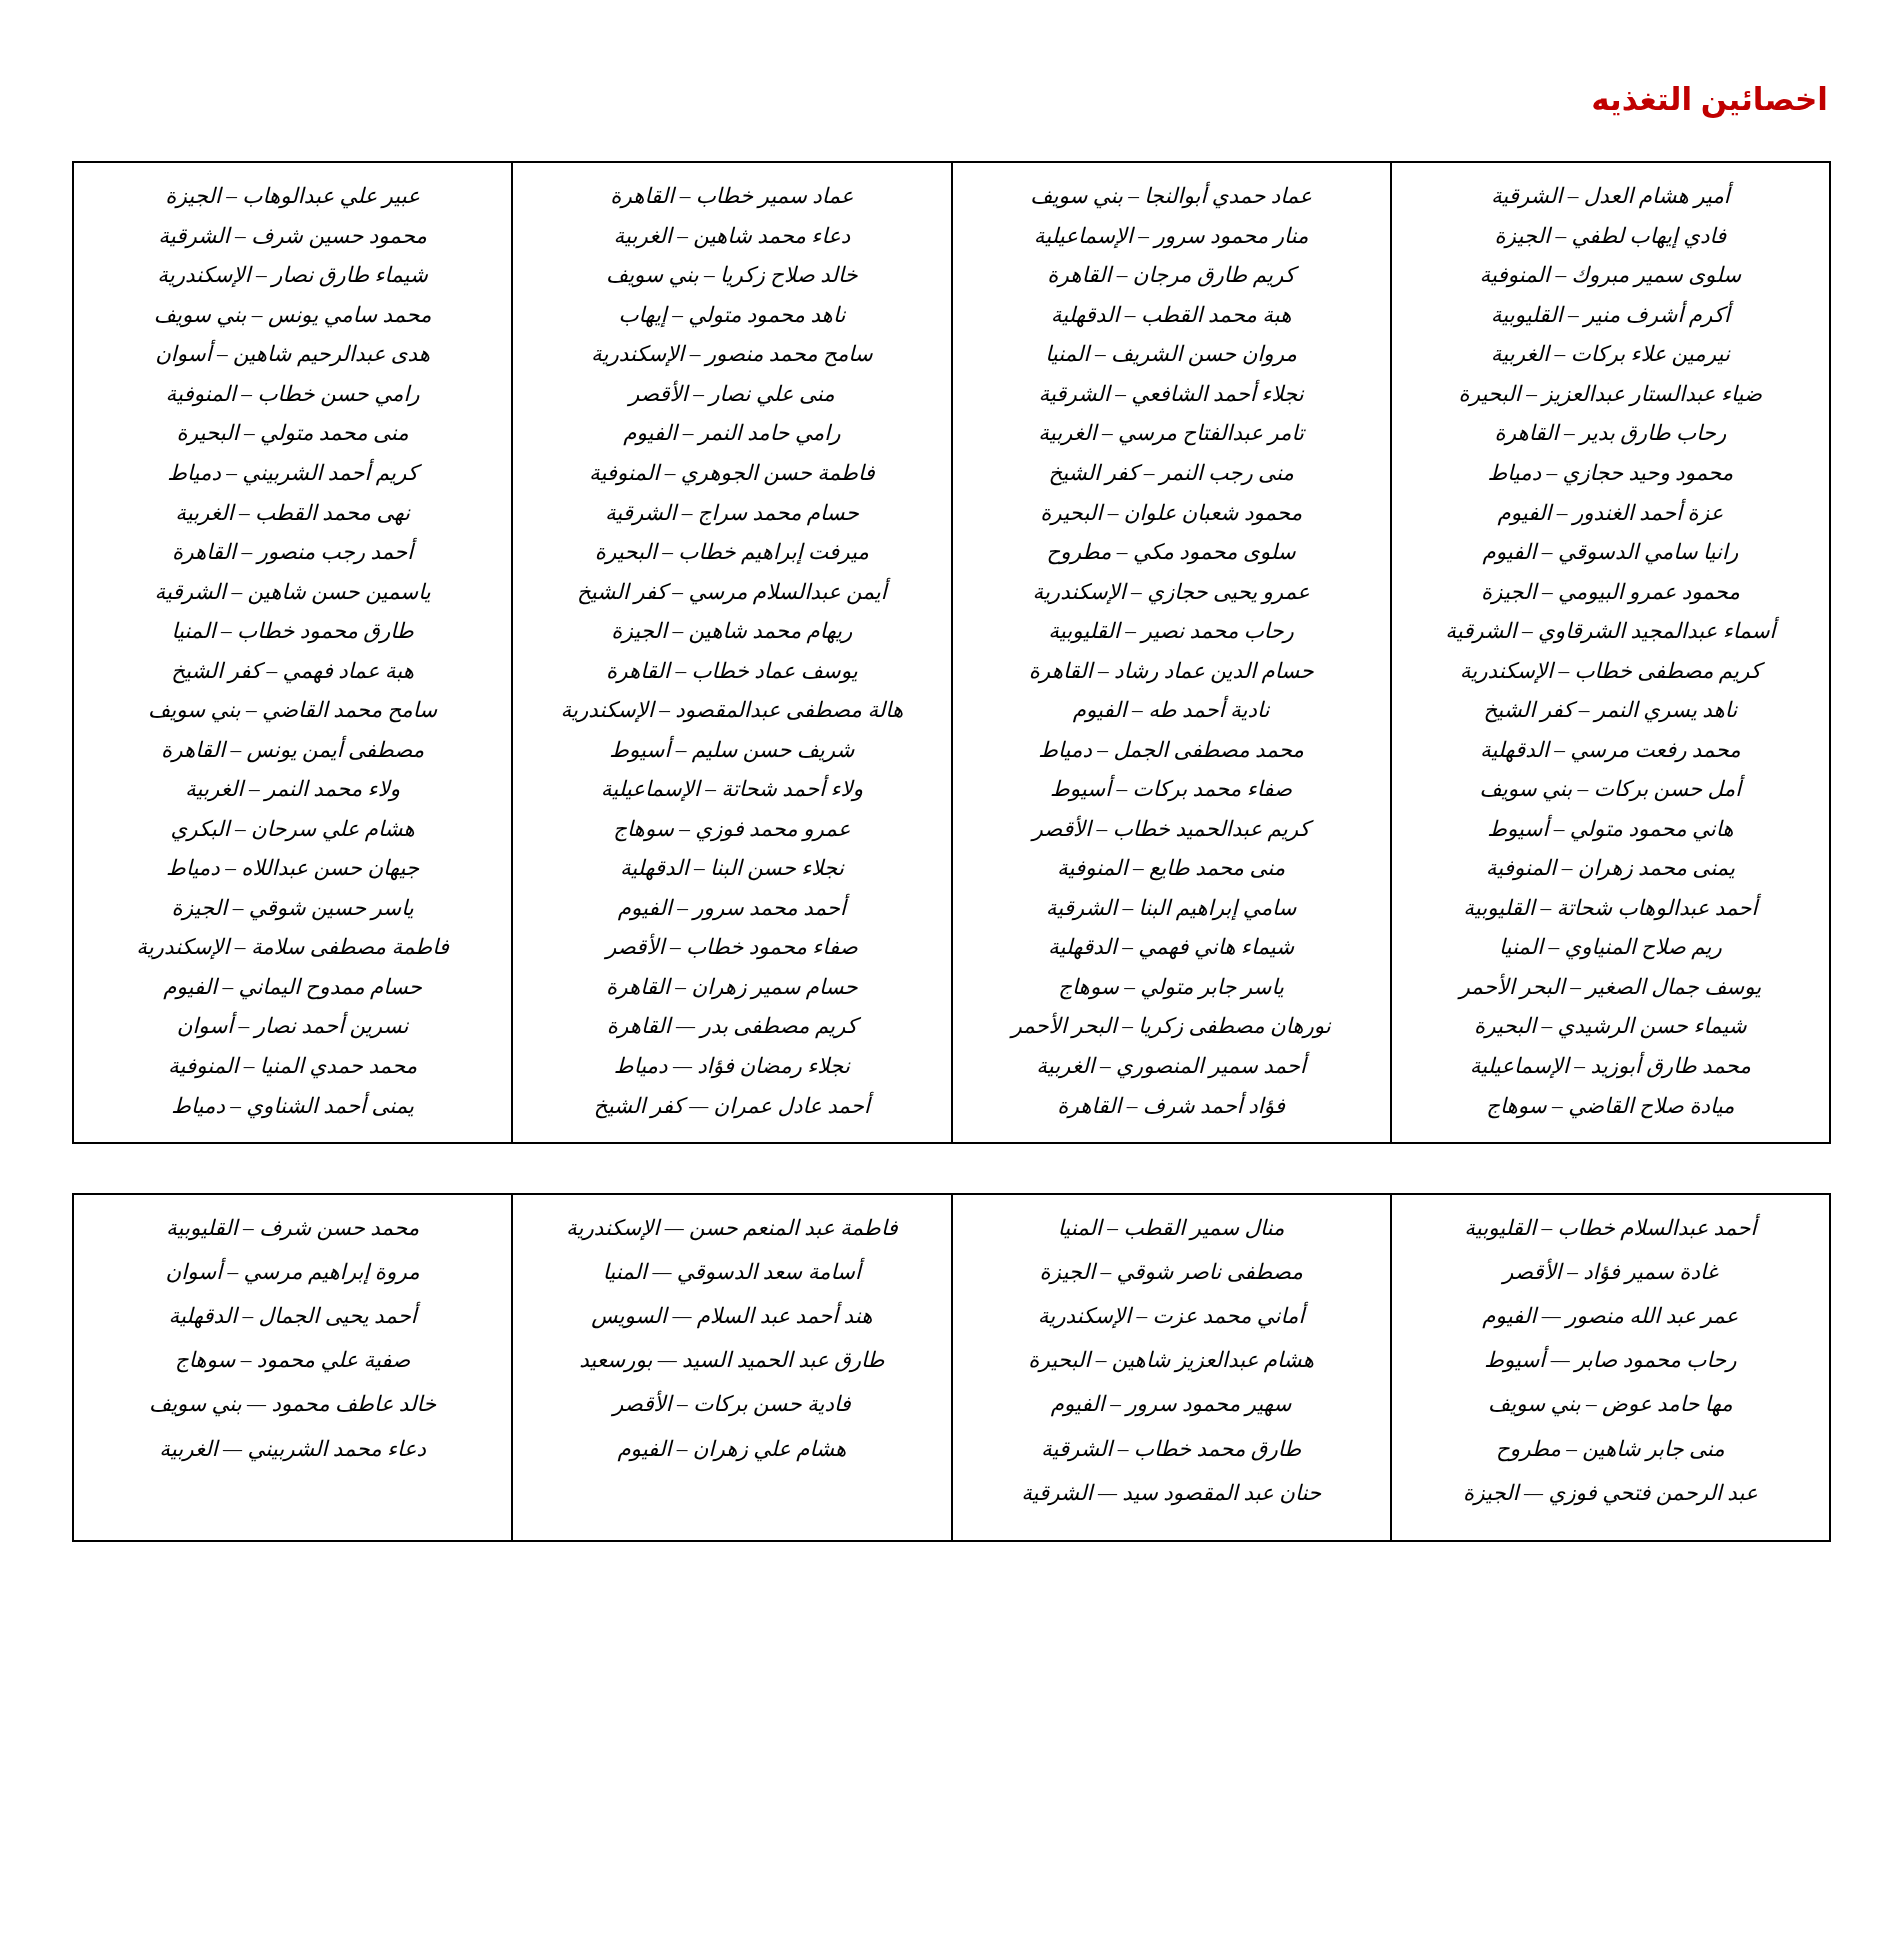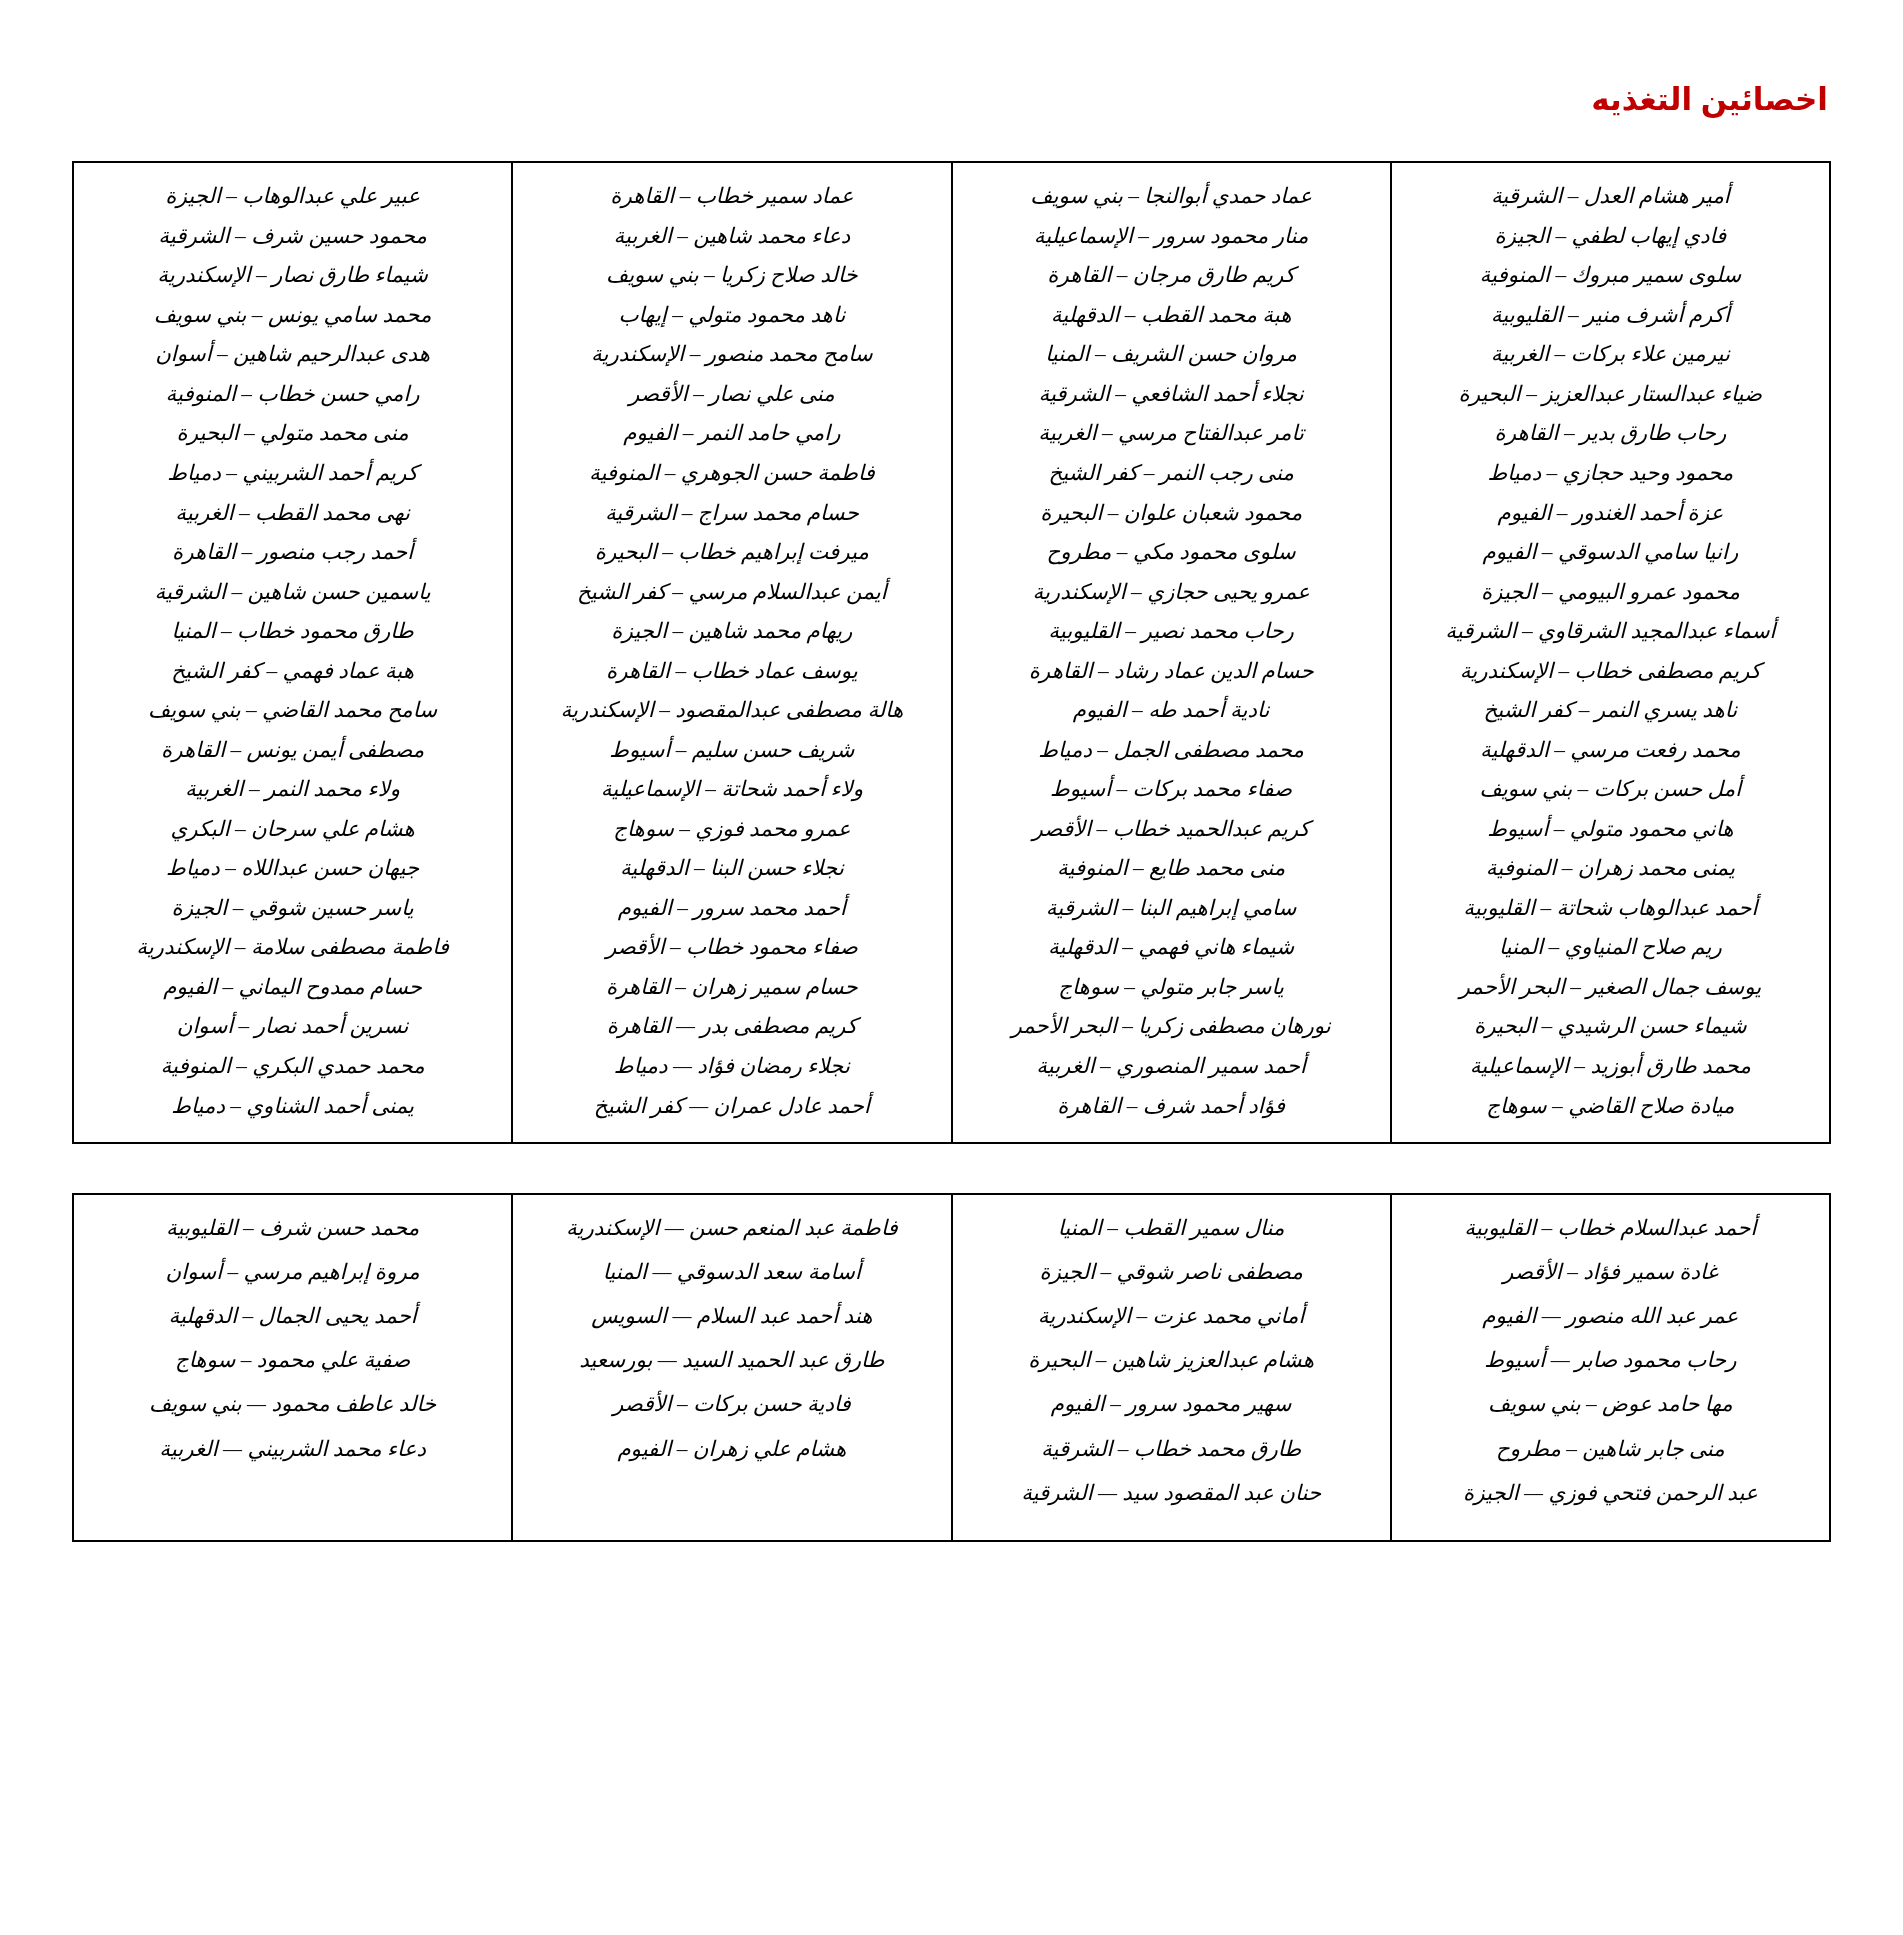--- a/index.html
+++ b/index.html
@@ -188,21 +188,21 @@
               <li>هبة عماد فهمي – كفر الشيخ</li>
               <li>سامح محمد القاضي – بني سويف</li>
               <li>مصطفى أيمن يونس – القاهرة</li>
               <li>ولاء محمد النمر – الغربية</li>
               <li>هشام علي سرحان – البكري</li>
               <li>جيهان حسن عبداللاه – دمياط</li>
               <li>ياسر حسين شوقي – الجيزة</li>
               <li>فاطمة مصطفى سلامة – الإسكندرية</li>
               <li>حسام ممدوح اليماني – الفيوم</li>
               <li>نسرين أحمد نصار – أسوان</li>
-              <li>محمد حمدي البكري – المنوفية</li>
+              <li>محمد حمدي المنيا – المنوفية</li>
               <li>يمنى أحمد الشناوي – دمياط</li>
             </ul>
           </td>
         </tr>
       </tbody>
     </table>
 
     <table class="roster second t2">
       <tbody>
         <tr>

